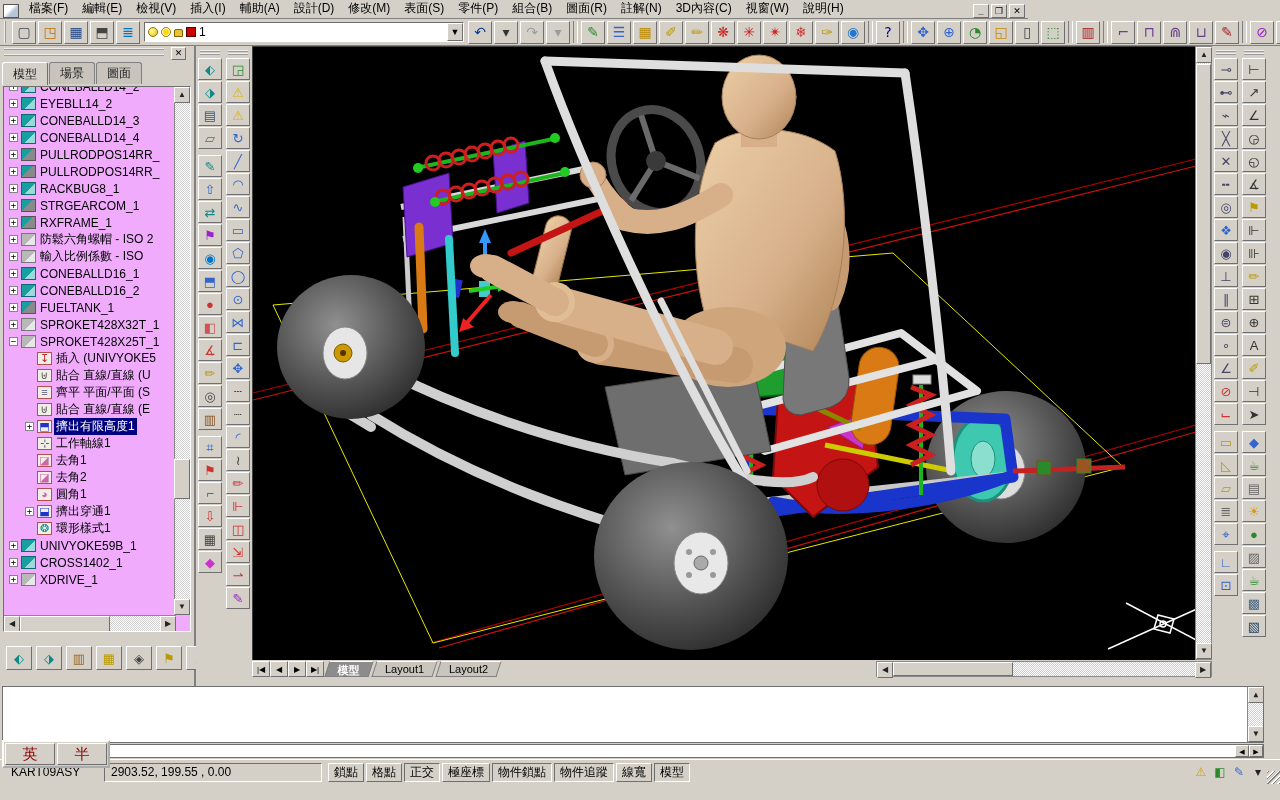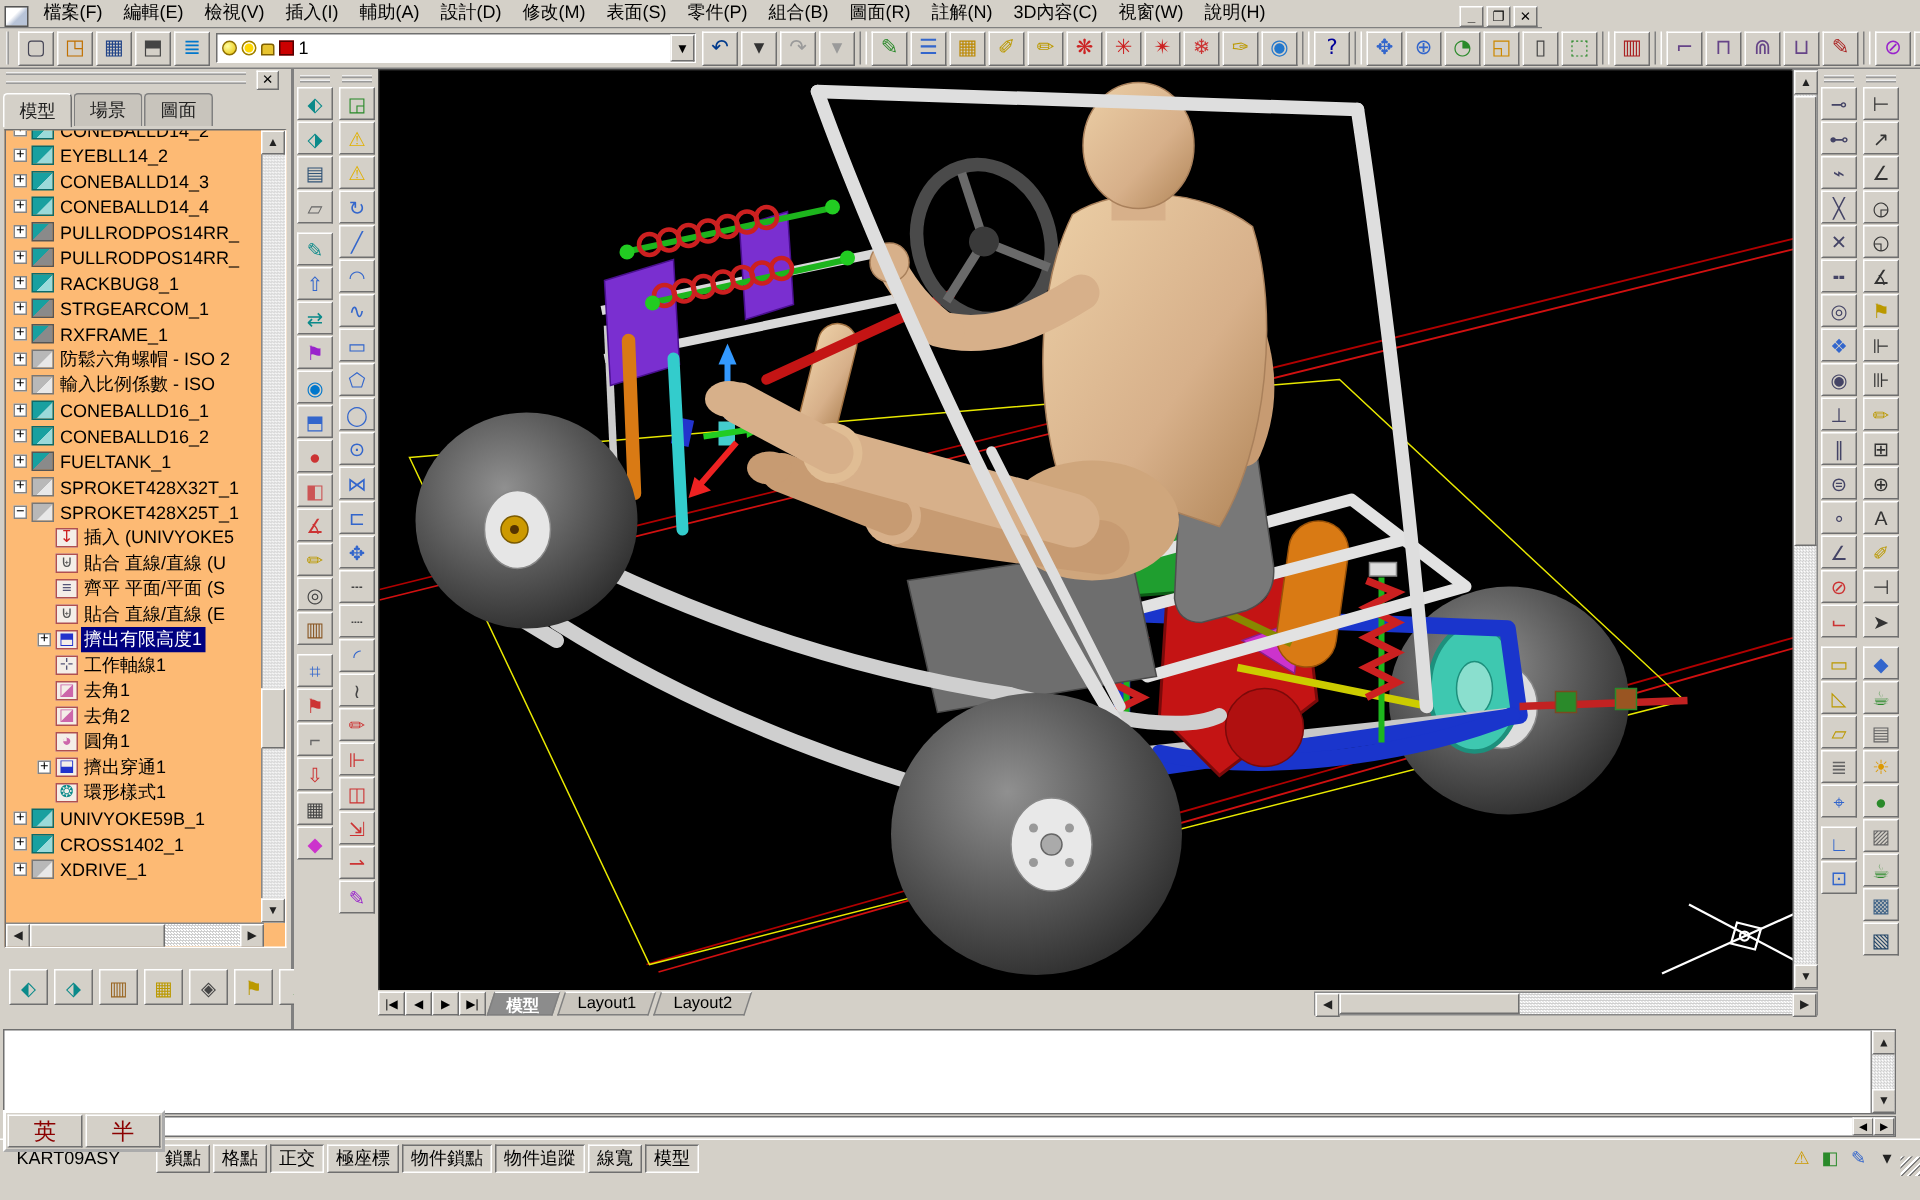--- a/index.html
+++ b/index.html
@@ -43,21 +43,21 @@
 
   
   #browser{position:absolute;left:0;top:46px;width:196px;height:640px;background:#d4d0c8;
     border-right:2px solid #808080;}
   #bgrip{position:absolute;left:4px;top:2px;width:160px;height:8px;border-top:2px ridge #eee;border-bottom:2px ridge #eee;}
   #bclose{position:absolute;right:8px;top:1px;width:15px;height:13px;font-size:9px;line-height:11px;text-align:center;font-weight:bold;background:#d4d0c8;}
   #btabs{position:absolute;left:2px;top:16px;height:22px;display:flex;align-items:flex-end;font-size:12px;}
   .btab{padding:2px 10px 2px 10px;border:1px solid #808080;border-bottom:none;background:#c8c4bc;
     border-top-left-radius:3px;border-top-right-radius:3px;margin-right:1px;color:#222;}
   .btab.active{background:#d4d0c8;border-color:#fff #6f6f6f #d4d0c8 #fff;position:relative;top:1px;padding-top:3px;}
-  #treebox{position:absolute;left:3px;top:40px;width:188px;height:546px;background:#fdba74;
+  #treebox{position:absolute;left:3px;top:40px;width:188px;height:546px;background:#f0abfc;
     border:1px solid #6f6f6f;border-right-color:#fff;border-bottom-color:#fff;overflow:hidden;}
   #tree{position:absolute;left:1px;top:-9px;width:166px;}
   .trow{height:17px;display:flex;align-items:center;font-size:12px;white-space:nowrap;overflow:hidden;}
   .expbox{width:9px;height:9px;border:1px solid #848484;background:#fff;font-size:9px;line-height:7px;
     text-align:center;margin-right:3px;flex:none;color:#000;font-family:"DejaVu Sans Mono",monospace;}
   .ic{width:15px;height:13px;margin-right:2px;flex:none;display:flex;align-items:center;justify-content:center;
     font-size:11px;line-height:1;}
   .ic-part{background:linear-gradient(135deg,#18a0a0 55%,#9adada 56%);border:1px solid #0b6a6a;}
   .ic-part2{background:linear-gradient(135deg,#18a0a0 45%,#8a8a8a 46%);border:1px solid #555;}
   .ic-partg{background:linear-gradient(135deg,#b8b8b8 55%,#e8e8e8 56%);border:1px solid #777;}
@@ -1001,20 +1001,21 @@
 <div id="cmdline">
   <span></span>
   <div class="arrows">
     <div class="raised">◀</div>
     <div class="raised">▶</div>
   </div>
 </div>
 
 <div id="status">
   <div id="fname">KART09ASY</div>
+  <div id="coords" class="sunken">2903.52, 199.55 , 0.00</div>
   <div id="toggles" style="display:flex;">
       <div class="sbtn raised">鎖點</div>
       <div class="sbtn raised">格點</div>
       <div class="sbtn sunken">正交</div>
       <div class="sbtn raised">極座標</div>
       <div class="sbtn sunken">物件鎖點</div>
       <div class="sbtn sunken">物件追蹤</div>
       <div class="sbtn raised">線寬</div>
       <div class="sbtn sunken">模型</div>
     </div>

